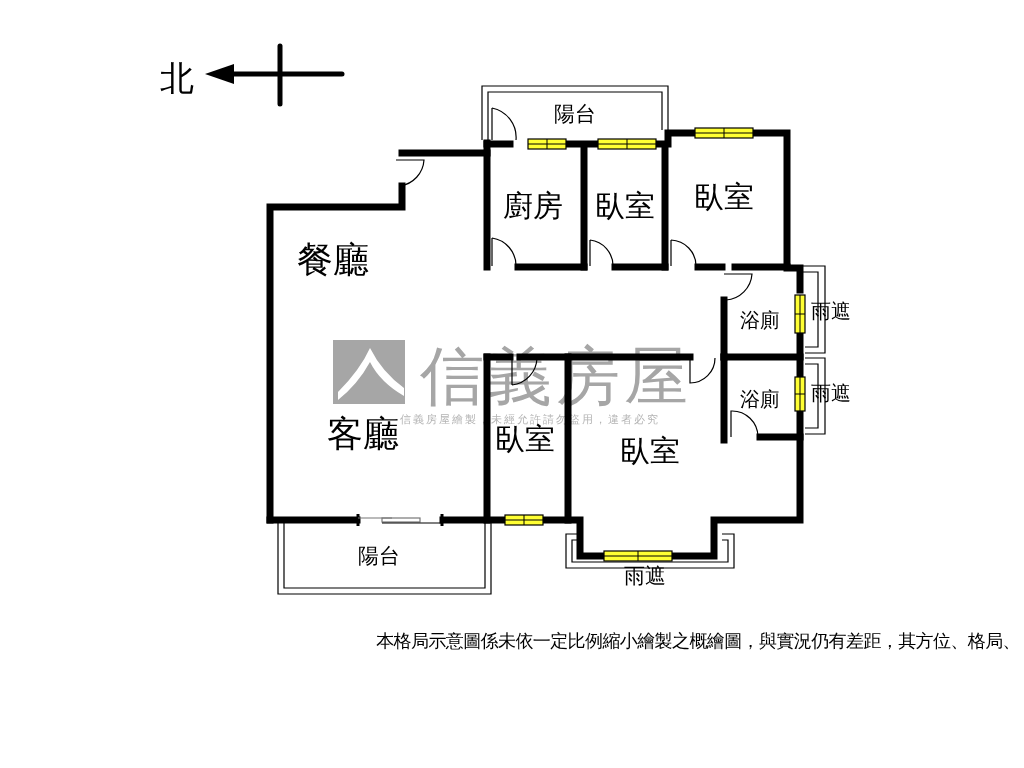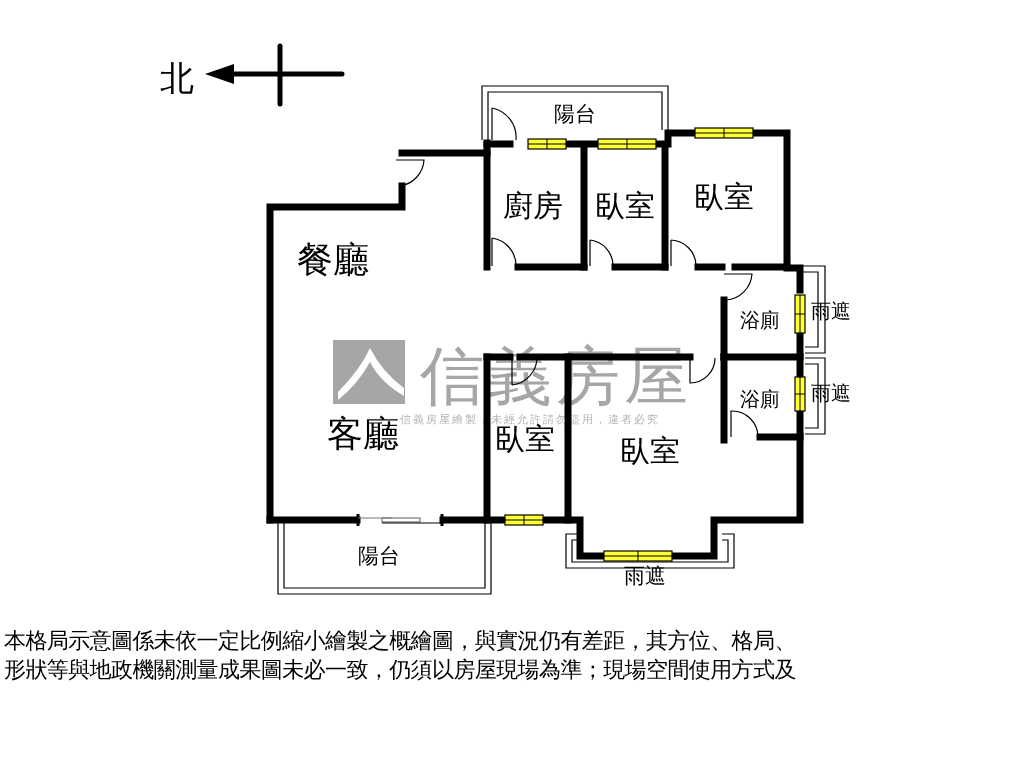--- a/index.html
+++ b/index.html
@@ -5,21 +5,21 @@
   html, body { margin: 0; padding: 0; background: #ffffff; }
   body { width: 1024px; height: 768px; position: relative; overflow: hidden;
          font-family: "DejaVu Sans", "Liberation Sans", sans-serif; }
   #plan { position: absolute; left: 0; top: 0; width: 1024px; height: 610px; }
   .room-label { font-family: "DejaVu Serif", "Liberation Serif", serif; fill: #000; }
   .wm-logo { fill: #a6a6a6; }
   .wm-text { font-family: "DejaVu Sans", "Liberation Sans", sans-serif; fill: #a6a6a6; }
   .wm-small { font-family: "DejaVu Sans", "Liberation Sans", sans-serif; fill: #b4b4b4; }
   .disclaimer { position: absolute; left: 4px; top: 626px; width: 1016px;
                 font-family: "DejaVu Sans", "Liberation Sans", sans-serif;
-                font-size: 22px; line-height: 29px; color: #000; letter-spacing: -0.6px; }
+                font-size: 18px; line-height: 29px; color: #000; letter-spacing: -0.6px; text-align: right; }
   .disclaimer div { white-space: nowrap; }
 </style>
 </head>
 <body>
 
 <svg id="plan" viewBox="0 0 1024 610" xmlns="http://www.w3.org/2000/svg">
 
   <g>
     <line x1="222" y1="74" x2="342" y2="74" stroke="#000" stroke-width="5" stroke-linecap="round"></line>
     <polygon points="205,74 234,64 234,84" fill="#000"></polygon>
@@ -163,14 +163,13 @@
   <text class="room-label" x="811" y="400" font-size="20">雨遮</text>
   <text class="room-label" x="327" y="446" font-size="36">客廳</text>
   <text class="room-label" x="495" y="449" font-size="30">臥室</text>
   <text class="room-label" x="620" y="461" font-size="30">臥室</text>
   <text class="room-label" x="358" y="563" font-size="21">陽台</text>
   <text class="room-label" x="624" y="583" font-size="21">雨遮</text>
 </svg>
 
 <div class="disclaimer">
   <div>本格局示意圖係未依一定比例縮小繪製之概繪圖，與實況仍有差距，其方位、格局、</div>
-  <div>形狀等與地政機關測量成果圖未必一致，仍須以房屋現場為準；現場空間使用方式及</div>
 </div>
 
 </body></html>

